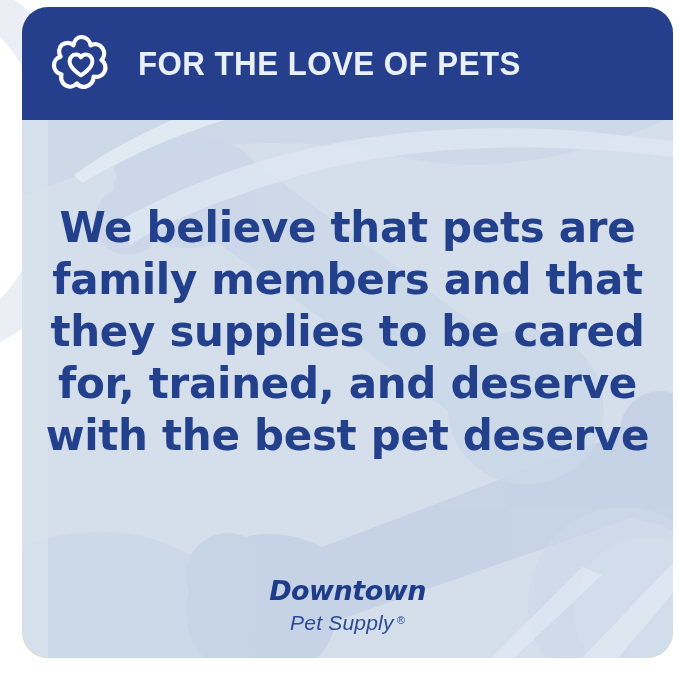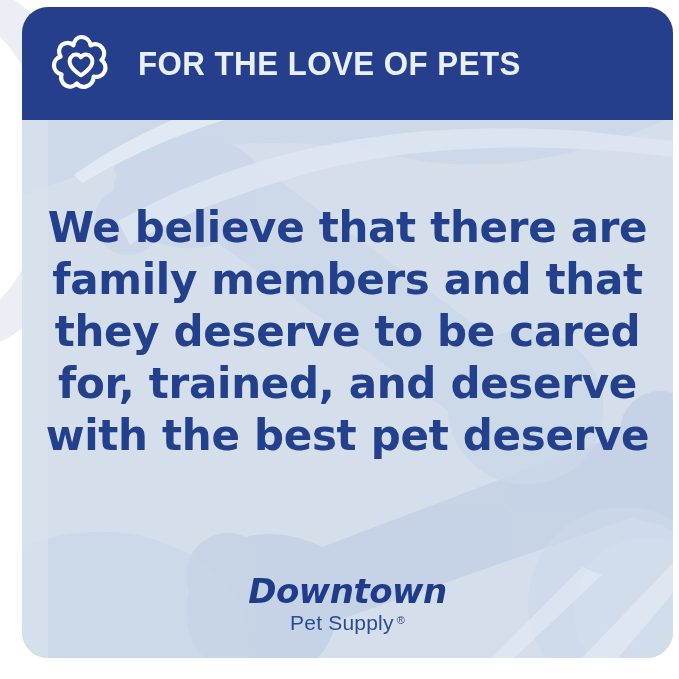--- a/index.html
+++ b/index.html
@@ -112,32 +112,33 @@
     position: absolute;
     left: 0;
     bottom: 22px;
     width: 651px;
     text-align: center;
     z-index: 6;
   }
   .logo-top {
     display: block;
     color: #1f3c8b;
-    font-size: 34px;
+    font-size: 27px;
     font-weight: 700;
     font-style: italic;
     letter-spacing: -0.5px;
     line-height: 32px;
     font-family: "DejaVu Sans", sans-serif;
   }
   .logo-bottom {
     display: block;
     color: #2a4a96;
     font-size: 21px;
     font-weight: 400;
+    font-style: italic;
     line-height: 26px;
     letter-spacing: 0.2px;
     font-family: "Liberation Sans", sans-serif;
   }
   .logo-bottom .reg {
     font-size: 11px;
     vertical-align: 6px;
     margin-left: 3px;
   }
 </style>
@@ -238,23 +239,23 @@
                  C20.6,25.4 23.6,22.6 27.2,22.6
                  C29.6,22.6 31.1,23.9 32,25.3
                  C32.9,23.9 34.4,22.6 36.8,22.6
                  C40.4,22.6 43.4,25.4 43.4,29.2
                  C43.4,36.6 32,43.2 32,43.2 Z" fill="none" stroke="#ffffff" stroke-width="4" stroke-linejoin="round"></path>
       </svg>
       <div class="header-title">FOR THE LOVE OF PETS</div>
     </div>
 
     <div class="quote">
-      <span class="ln">We believe that there are</span>
+      <span class="ln">We believe that pets are</span>
       <span class="ln">family members and that</span>
-      <span class="ln">they deserve to be cared</span>
+      <span class="ln">they supplies to be cared</span>
       <span class="ln">for, trained, and deserve</span>
       <span class="ln">with the best pet deserve</span>
     </div>
 
     <div class="logo">
       <span class="logo-top">Downtown</span>
       <span class="logo-bottom"><span>Pet Supply</span><span class="reg">®</span></span>
     </div>
 
   </div>

